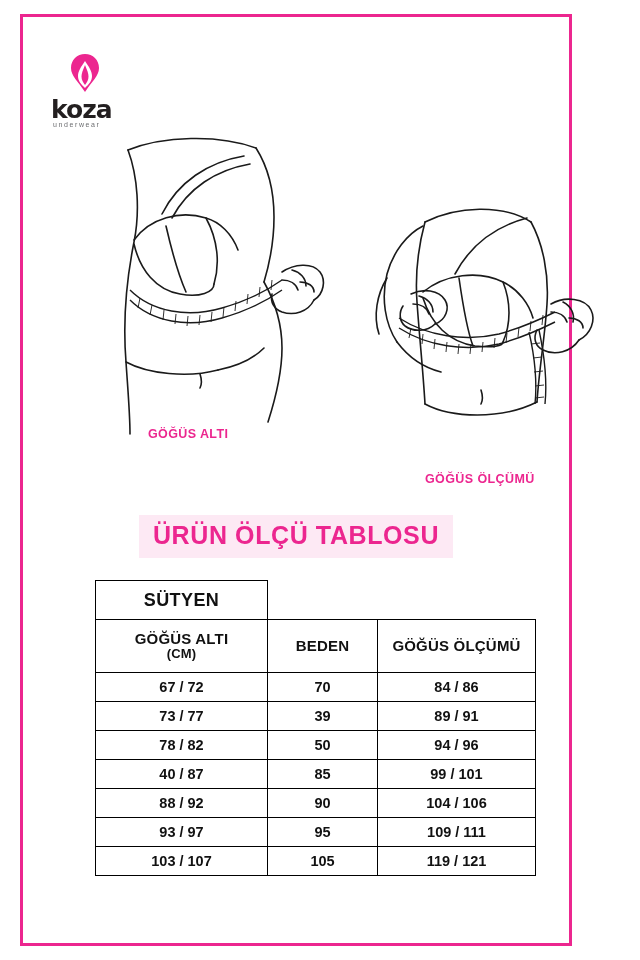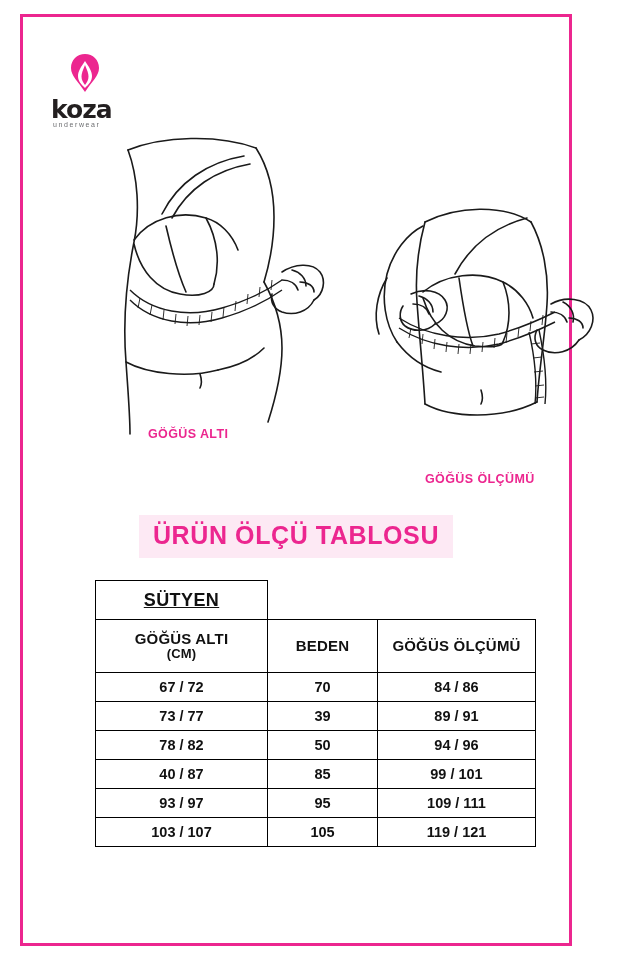--- a/index.html
+++ b/index.html
@@ -122,21 +122,20 @@
   }
   .col1 { width: 172px; }
   .col2 { width: 110px; }
   .col3 { width: 158px; }
 
   .header-label {
     font-size: 18px;
     font-weight: bold;
     letter-spacing: 0.4px;
     height: 38px;
-    text-decoration: underline;
   }
   .no-border {
     border: none;
   }
   .col-head {
     height: 52px;
     font-size: 15px;
     letter-spacing: 0.2px;
   }
   .col-head .sub {
@@ -327,20 +326,25 @@
             <td class="data-cell">78 / 82</td>
             <td class="data-cell">50</td>
             <td class="data-cell">94 / 96</td>
           </tr>
           <tr>
             <td class="data-cell">40 / 87</td>
             <td class="data-cell">85</td>
             <td class="data-cell">99 / 101</td>
           </tr>
           <tr>
+            <td class="data-cell">88 / 92</td>
+            <td class="data-cell">90</td>
+            <td class="data-cell">104 / 106</td>
+          </tr>
+          <tr>
             <td class="data-cell">93 / 97</td>
             <td class="data-cell">95</td>
             <td class="data-cell">109 / 111</td>
           </tr>
           <tr>
             <td class="data-cell">103 / 107</td>
             <td class="data-cell">105</td>
             <td class="data-cell">119 / 121</td>
           </tr>
         </tbody>

